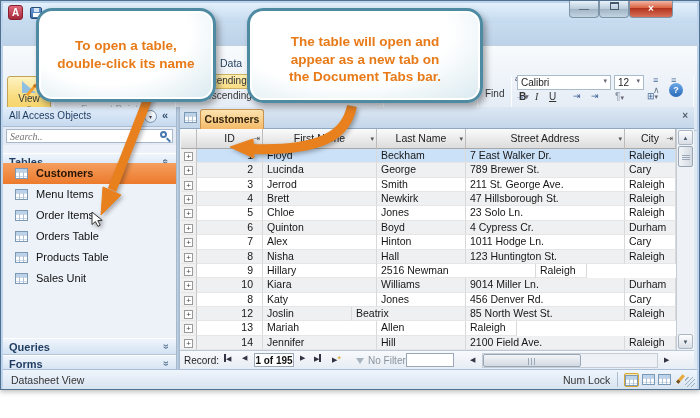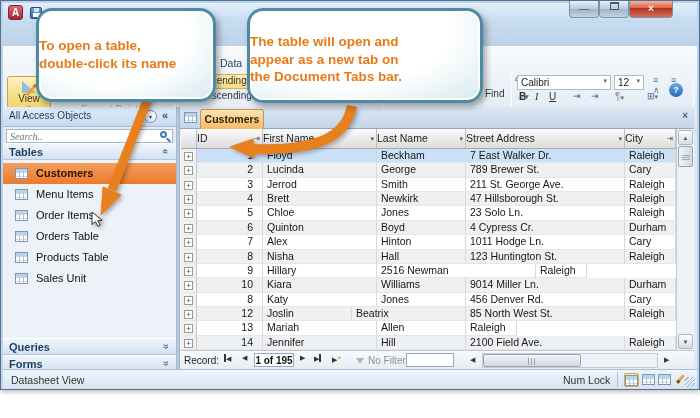--- a/index.html
+++ b/index.html
@@ -84,21 +84,21 @@
   .docarea { position:absolute; left:179px; top:106px; width:514px; height:262px; background:#f2f4f6; }
   .doctabbar { position:absolute; left:0; top:0; width:100%; height:22px;
     background:linear-gradient(#dce7f3,#c4d6ea); border-bottom:1px solid #8fa8c2; }
   .doc-tab { position:absolute; left:20px; top:2px; width:64px; height:20px;
     background:linear-gradient(#fde4b0,#f3ba68); border:1px solid #c8944f; border-bottom:none; border-radius:3px 3px 0 0;
     font-size:10.5px; font-weight:bold; color:#33230c; text-align:center; line-height:19px; }
   .doc-close { position:absolute; right:6px; top:3px; font-size:10px; color:#55636f; font-weight:bold; }
   .ds-header { position:absolute; left:1px; top:22px; height:20px; display:flex; }
   .dh-cell { position:relative; height:20px; background:linear-gradient(#fbfbfb,#dcdcdc);
     border-right:1px solid #bcbcbc; border-bottom:1px solid #a8a8a8; font-size:10.5px; color:#222;
-    line-height:19px; }
+    text-align:center; line-height:19px; }
   .dh-cell .dd { position:absolute; right:2px; top:6px; font-size:7px; color:#555; line-height:7px; }
   .col-sel{width:16px} .col-id{width:66px} .col-fn{width:114px} .col-ln{width:89px} .col-sa{width:159px} .col-city{width:51px}
   #ds-body { position:absolute; left:1px; top:42px; }
   .ds-row { display:flex; height:14.36px; }
   .ds-row.even { background:#fff; } .ds-row.odd { background:#eff0f1; }
   .ds-row.sel { background:#cbe1f8; }
   .ds-cell { height:100%; border-right:1px solid #d9d9d9; border-bottom:1px solid #e6e6e6;
     font-size:10.5px; color:#161616; line-height:13.5px; padding-left:4px; overflow:hidden; white-space:nowrap; }
   .ds-cell.num { text-align:right; padding-right:9px; }
   .ds-cell.col-sel { background:#f1f1f1; border-right:1px solid #c6c6c6; padding:0; text-align:center; }
@@ -134,21 +134,21 @@
   .view-ico { position:absolute; top:3px; width:15px; height:14px; text-align:center; }
   .view-ico .tbl-icon { margin-top:1px; }
   .view-ico.hl { background:#fce9a6; border:1px solid #d8a838; border-radius:2px; }
   .pencil { display:inline-block; width:3px; height:10px; background:#e8a838; border-bottom:3px solid #705028; transform:rotate(40deg); margin-top:1px; }
   .grip { position:absolute; right:2px; bottom:2px; width:10px; height:10px;
     background:repeating-linear-gradient(135deg,transparent 0 2px,#9db0c2 2px 3px); }
 
   
   .callout { position:absolute; border:3px solid #4e8ba2; border-radius:16px;
     background:radial-gradient(ellipse at 40% 25%, #ffffff 55%, #d8e9ef);
-    box-shadow:3px 4px 6px rgba(40,40,40,.4), inset 0 0 0 2px #fff; z-index:50; text-align:left; }
+    box-shadow:3px 4px 6px rgba(40,40,40,.4), inset 0 0 0 2px #fff; z-index:50; text-align:center; }
   .callout .ln { font-size:13.5px; font-weight:bold; color:#e87a18; line-height:17.5px; }
   #arrows { position:absolute; left:0; top:0; width:700px; height:418px; z-index:40; pointer-events:none;
     filter:drop-shadow(2px 2px 2px rgba(0,0,0,.30)); }
   .frag { position:absolute; white-space:nowrap; }
 </style>
 </head>
 <body>
 
 <div class="stage">
 
@@ -253,21 +253,21 @@
     <div class="navpane">
       <div class="np-header">
         <span class="np-title">All Access Objects</span>
         <span class="np-circle">▾</span>
         <span class="np-pin">«</span>
       </div>
       <div class="np-search">
         <input placeholder="Search.." style="">
         <span class="mag"></span>
       </div>
-      <div class="np-bar" style="top:36px;">
+      <div class="np-bar" style="top:46px;">
         <span class="t">Tables</span>
         <span class="chev up">«</span>
       </div>
       <div id="nav-tables">
           <div class="nav-item selected">
             <span class="tbl-icon"></span>
             <span class="nav-label">Customers</span>
           </div>
           <div class="nav-item">
             <span class="tbl-icon"></span>

